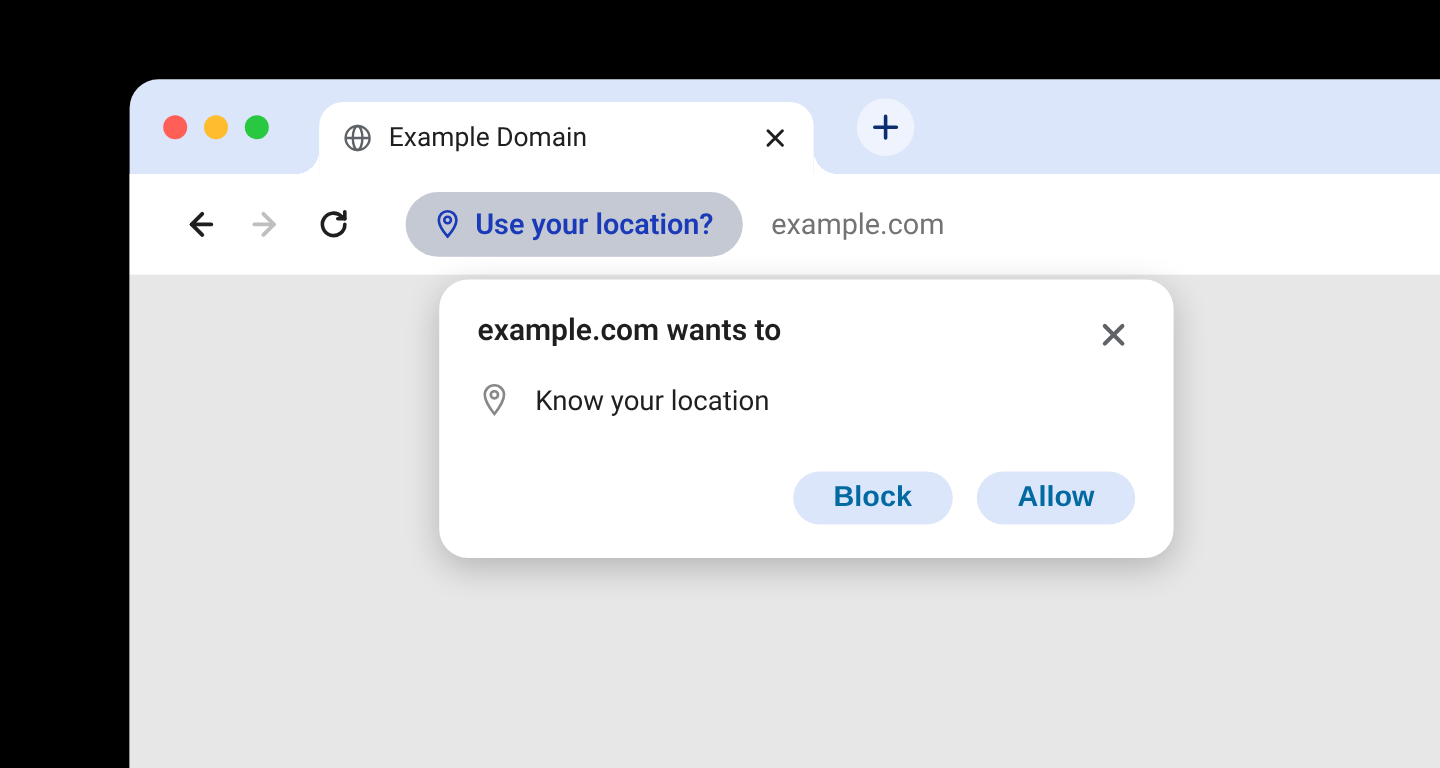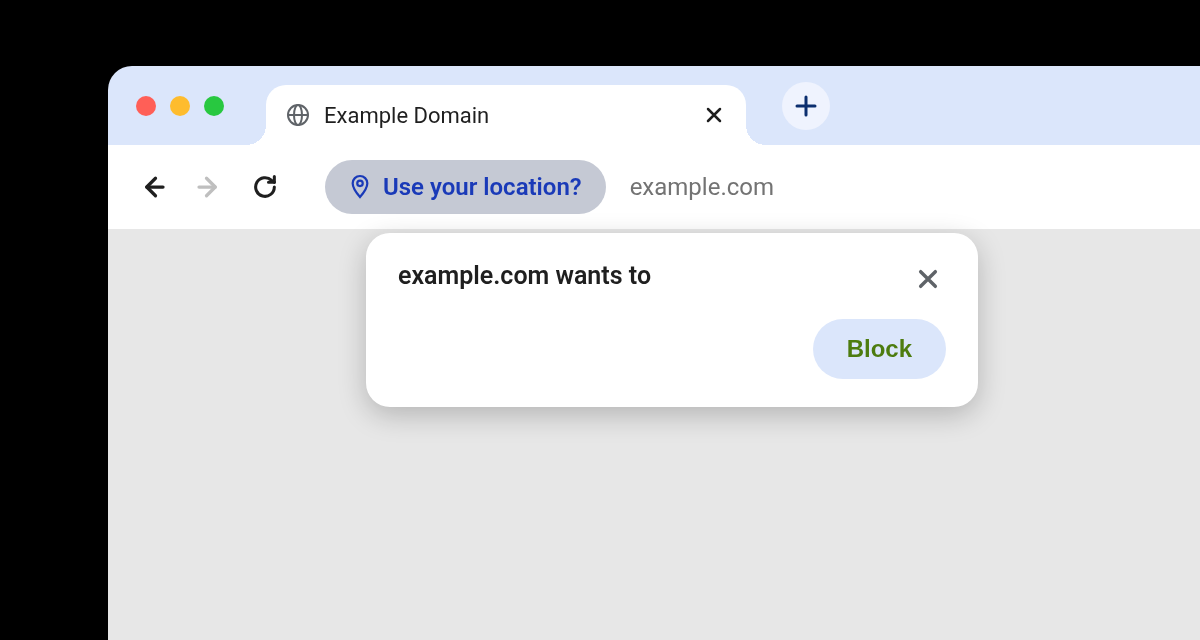--- a/index.html
+++ b/index.html
@@ -43,21 +43,21 @@
     .tab {
       background: #fff;
       height: 60px;
       border-top-left-radius: 20px;
       border-top-right-radius: 20px;
       display: flex;
       align-items: center;
       padding: 0 20px 0 20px;
       gap: 14px;
       position: relative;
-      width: 480px;
+      width: 412px;
       align-self: flex-end;
     }
     .tab::before, .tab::after {
       content: "";
       position: absolute;
       bottom: 0;
       width: 20px;
       height: 20px;
       background: #fff;
     }
@@ -98,21 +98,21 @@
       margin-left: 28px;
       color: #202124;
       cursor: pointer;
     }
     
     .toolbar {
       background: #fff;
       height: 84px;
       display: flex;
       align-items: center;
-      padding: 0 23px;
+      padding: 0 36px;
       gap: 12px;
     }
     .nav-btn {
       width: 44px; height: 44px;
       display: flex; align-items: center; justify-content: center;
       border-radius: 50%;
       color: #1f1f1f;
       cursor: pointer;
     }
     .nav-btn.disabled { color: #bfbfbf; }
@@ -191,26 +191,26 @@
       font-size: 23px;
       color: #1f1f1f;
     }
     .perm-actions {
       display: flex;
       justify-content: flex-end;
       gap: 20px;
     }
     .pill-btn {
       background: #dbe6fb;
-      color: #4d7c0f;
+      color: #0369a1;
       font-size: 24px;
       font-weight: 600;
       border: none;
       border-radius: 40px;
-      height: 60px;
+      height: 44px;
       padding: 0 34px;
       cursor: pointer;
     }
     svg { display: block; }
   </style>
 </head>
 <body>
 
 <div class="browser-window">
 
@@ -282,18 +282,28 @@
 
   <div class="perm-popup">
     <div class="perm-header">
       <div class="perm-title">example.com wants to</div>
       <div class="perm-close">
         <svg width="22" height="22" viewBox="0 0 18 18">
             <path d="M3 3 L15 15 M15 3 L3 15" stroke="#5f6368" stroke-width="2.8" stroke-linecap="round"></path>
           </svg>
       </div>
     </div>
+    <div class="perm-row">
+      <span class="perm-row-icon">
+        <svg width="24" height="30" viewBox="0 0 24 30">
+            <path d="M12 2c-4.4 0-8 3.5-8 8 0 6 8 16 8 16s8-10 8-16c0-4.5-3.6-8-8-8z" stroke="#888" stroke-width="2.2" fill="none"></path>
+            <circle cx="12" cy="10" r="3" stroke="#888" stroke-width="2.2" fill="none"></circle>
+          </svg>
+      </span>
+      <span class="perm-row-text">Know your location</span>
+    </div>
     <div class="perm-actions">
       <button class="pill-btn">Block</button>
+      <button class="pill-btn">Allow</button>
     </div>
   </div>
 
 </div>
 
 </body></html>

